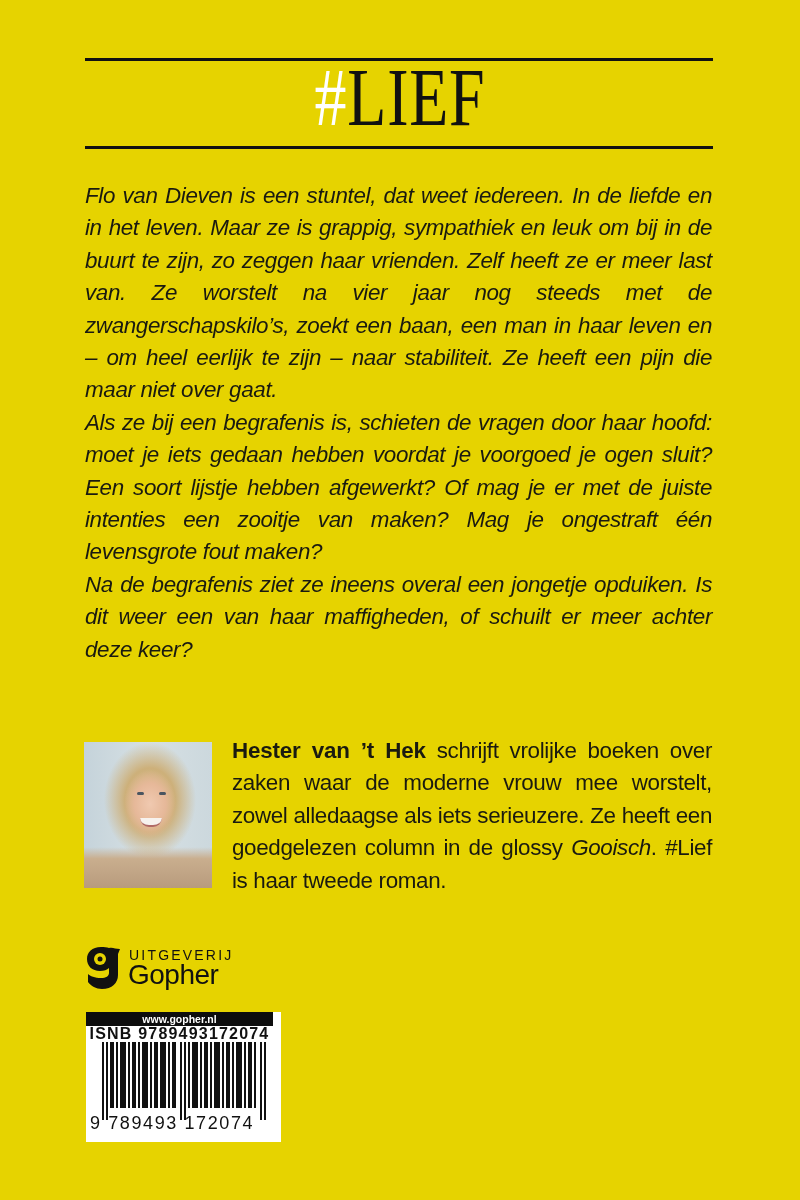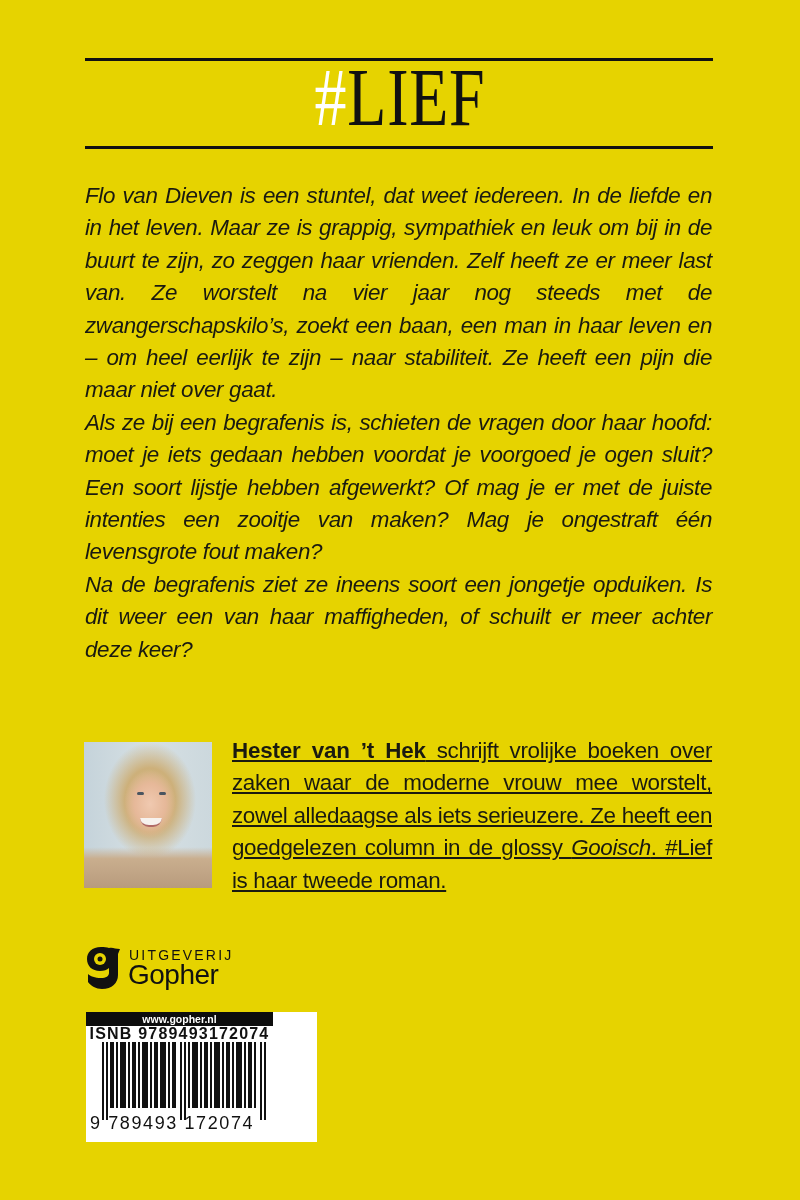--- a/index.html
+++ b/index.html
@@ -51,21 +51,20 @@
   .photo .eye { position: absolute; width: 7px; height: 3px; background: #4a5560; border-radius: 2px; top: 50px; }
   .photo .eye.l { left: 53px; }
   .photo .eye.r { left: 75px; }
   .photo .smile { position: absolute; left: 56px; top: 76px; width: 22px; height: 7px; border-radius: 0 0 12px 12px; background: #f7f2ee; border-bottom: 2px solid #b06a66; }
 
   .bio {
     position: absolute; left: 232px; top: 735px; width: 480px;
     font-size: 22.4px; line-height: 32.4px;
     text-align: justify;
     letter-spacing: -0.35px;
-    text-decoration: underline;
   }
   .bio p { margin: 0; }
   .bio .author { font-weight: bold; letter-spacing: -0.2px; }
   .bio .mag { font-style: italic; }
 
   .logo {
     position: absolute; left: 86px; top: 945px; height: 46px; width: 200px;
   }
   .logo .g-mark {
     position: absolute; left: 0; top: 0; width: 34px; height: 46px;
@@ -76,21 +75,20 @@
   }
   .logo .name {
     position: absolute; left: 42px; top: 15px;
     font-size: 28px; font-weight: normal; line-height: 30px; color: #111;
     letter-spacing: -0.5px;
   }
 
   .barcode-box {
     position: absolute; left: 86px; top: 1012px; width: 195px; height: 130px;
     background: #ffffff;
-    padding-left: 36px;
   }
   .barcode-box .url {
     position: absolute; left: 0; top: 0; width: 187px; height: 14px;
     background: #0d0d0d; color: #ffffff;
     font-size: 10.5px; line-height: 14px; font-weight: bold;
     text-align: center;
   }
   .barcode-box .isbn-label {
     position: absolute; left: 0; top: 15px; width: 187px;
     font-size: 16px; line-height: 13px; font-weight: bold;
@@ -111,21 +109,21 @@
 
 <div class="rule top"></div>
 <div class="title">
   <span class="hash">#</span><span class="word">LIEF</span>
 </div>
 <div class="rule bottom"></div>
 
 <div class="blurb">
   <p>Flo van Dieven is een stuntel, dat weet iedereen. In de liefde en in het leven. Maar ze is grappig, sympathiek en leuk om bij in de buurt te zijn, zo zeggen haar vrienden. Zelf heeft ze er meer last van. Ze worstelt na vier jaar nog steeds met de zwangerschapskilo’s, zoekt een baan, een man in haar leven en – om heel eerlijk te zijn – naar stabiliteit. Ze heeft een pijn die maar niet over gaat.</p>
   <p>Als ze bij een begrafenis is, schieten de vragen door haar hoofd: moet je iets gedaan hebben voordat je voorgoed je ogen sluit? Een soort lijstje hebben afgewerkt?  Of  mag je er met de juiste intenties een zooitje van maken? Mag je onge­straft één levensgrote fout maken?</p>
-  <p>Na de begrafenis ziet ze ineens soort een jongetje opduiken. Is dit weer een van haar maffigheden, of schuilt er meer ach­ter deze keer?</p>
+  <p>Na de begrafenis ziet ze ineens overal een jongetje opduiken. Is dit weer een van haar maffigheden, of schuilt er meer ach­ter deze keer?</p>
 </div>
 
 <div class="photo">
   <span class="eye l"></span>
   <span class="eye r"></span>
   <span class="smile"></span>
 </div>
 
 <div class="bio">
   <p><span class="author">Hester van ’t Hek</span><span> schrijft vrolijke boeken over zaken waar de moderne vrouw mee worstelt, zowel alledaagse als iets serieuzere. Ze heeft een goedgelezen column in de glossy </span><span class="mag">Gooisch</span><span>. #Lief is haar tweede roman.</span></p>

